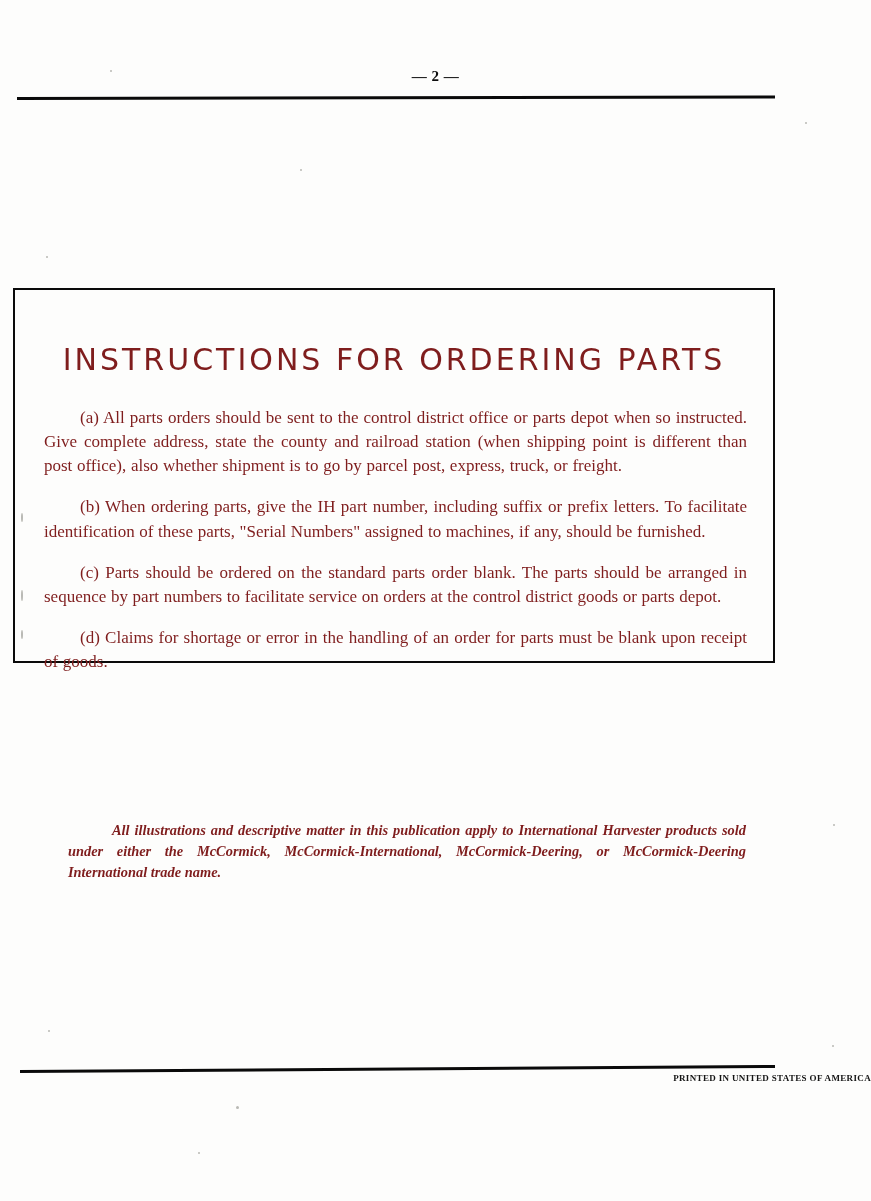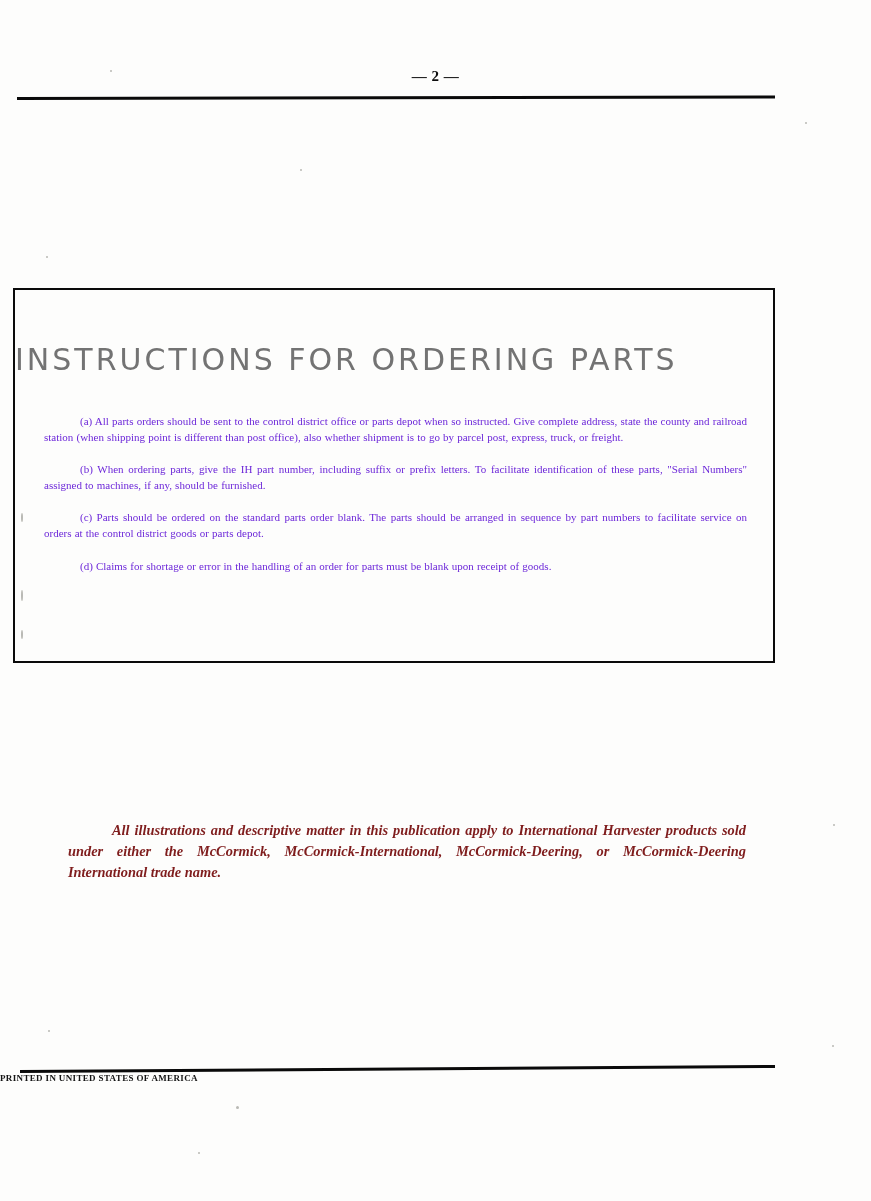--- a/index.html
+++ b/index.html
@@ -75,44 +75,44 @@
     border: 2px solid #0a0a0a;
     box-sizing: border-box;
     background: transparent;
   }
 
   .box-title {
     position: absolute;
     left: 0;
     right: 0;
     top: 52px;
-    text-align: left;
+    text-align: center;
     font-family: "DejaVu Sans", "Liberation Sans", sans-serif;
     font-size: 30px;
     font-weight: 400;
     letter-spacing: 3.0px;
-    color: #737373;
+    color: #7f1d1d;
     white-space: nowrap;
   }
 
   .box-body {
     position: absolute;
     left: 29px;
     top: 108px;
     width: 703px;
   }
 
   .para {
-    margin: 16px 0 17px 0;
-    font-size: 11px;
+    margin: 8px 0 17px 0;
+    font-size: 17px;
     line-height: 1.42;
     text-align: justify;
     text-justify: inter-word;
     text-indent: 36px;
-    color: #6d28d9;
+    color: #7f1d1d;
     word-spacing: 0.4px;
   }
 
   .para:last-child {
     margin-bottom: 0;
   }
 
   
   .notice-block {
     position: absolute;
@@ -137,21 +137,21 @@
   .notice-para:last-child {
     margin-bottom: 0;
   }
 
   
   .footer-text {
     position: absolute;
     left: 0;
     right: 0;
     top: 1073px;
-    text-align: left;
+    text-align: right;
     font-family: "Liberation Serif", "DejaVu Serif", serif;
     font-size: 9px;
     font-weight: bold;
     letter-spacing: 0.35px;
     color: #141414;
   }
 </style>
 </head>
 <body>
 

